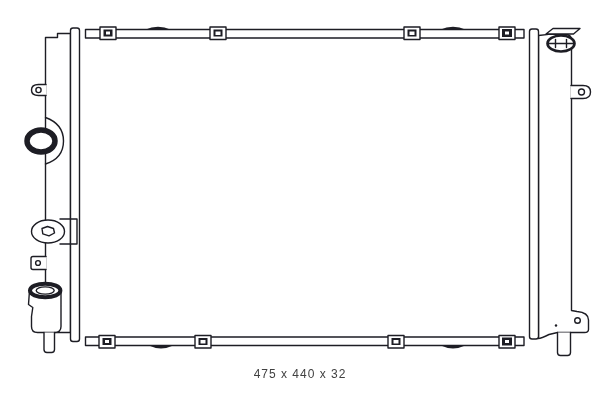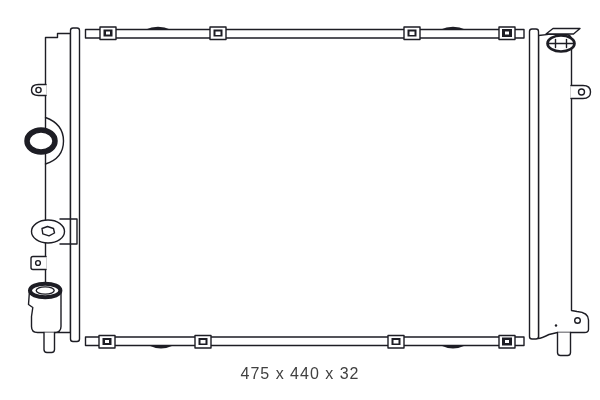--- a/index.html
+++ b/index.html
@@ -7,21 +7,21 @@
     position:relative;width:600px;height:400px;background:#ffffff;overflow:hidden;
     font-family:"Liberation Sans", sans-serif;
   }
   svg{position:absolute;left:0;top:0;display:block;}
   .ln{fill:none;stroke:#1d1d24;stroke-width:1.4;stroke-linejoin:round;stroke-linecap:round;}
   .fw{fill:#ffffff;stroke:#1d1d24;stroke-width:1.4;stroke-linejoin:round;stroke-linecap:round;}
   .dk{fill:#1d1d24;stroke:none;}
   .thick{fill:#ffffff;stroke:#1d1d24;stroke-linejoin:round;}
   .caption{
     position:absolute;left:0;top:365px;width:600px;height:20px;
-    text-align:center;font-size:16px;line-height:18px;letter-spacing:1px;
+    text-align:center;font-size:12px;line-height:18px;letter-spacing:1px;
     color:#414141;
   }
 </style>
 </head>
 <body>
 
 <div class="stage">
 
   <svg width="600" height="400" viewBox="0 0 600 400">
 

